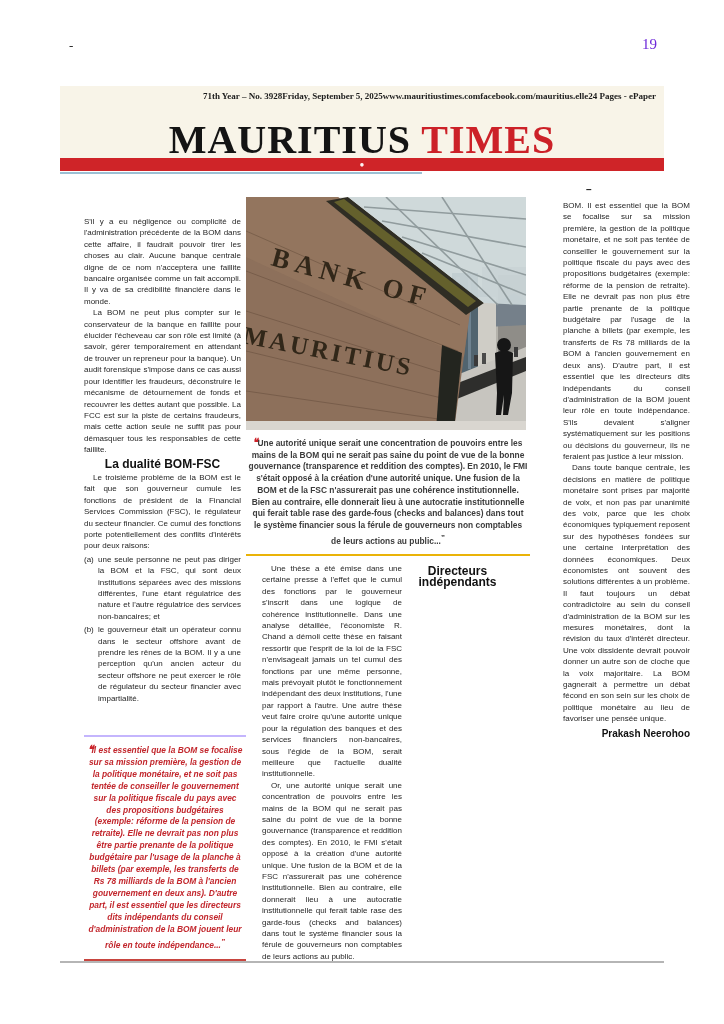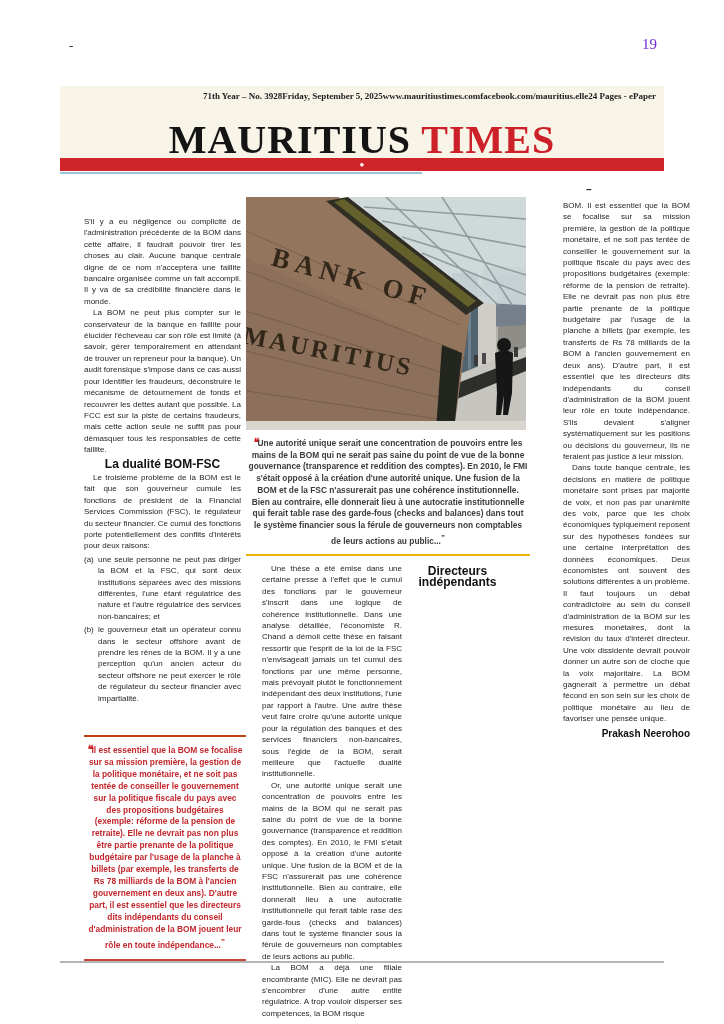--- a/index.html
+++ b/index.html
@@ -29,23 +29,23 @@
   .col-mid{position:absolute;left:262px;top:563px;width:140px;}
   .col-midright{position:absolute;left:391px;top:563px;width:133px;}
   .col-right{position:absolute;left:531px;top:200px;width:127px;margin-left:32px;}
   .cont-dash{position:absolute;left:586px;top:184px;font-weight:bold;font-size:10px;color:#222;}
 
   .list-item{display:flex;margin-top:2px;}
   .list-marker{flex:0 0 14px;}
   .list-text{flex:1;text-align:justify;}
 
   
-  .quote-left{position:absolute;left:84px;top:735px;width:158px;border-top:2px solid #c2410c;
+  .quote-left{position:absolute;left:84px;top:735px;width:158px;border-top:2px solid #c4b5fd;
               border-bottom:2px solid #c8453f;padding:7px 2px 8px 2px;
-              color:#c2272d;font-weight:bold;font-size:8.4px;line-height:11.9px;text-align:center;}
+              color:#c2272d;font-weight:bold;font-size:8.4px;line-height:11.9px;text-align:center;font-style:italic;}
   .quote-glyph{color:#cc2128;font-size:11px;letter-spacing:-2px;}
   .quote-close{font-size:8px;vertical-align:super;}
 
   
   .quote-center{position:absolute;left:246px;top:437px;width:280px;border-bottom:2px solid #eab308;
                 padding:0 2px 7px 2px;color:#3c3c3c;font-weight:bold;font-size:8.4px;
                 line-height:11.7px;text-align:center;}
 
   
   .photo{position:absolute;left:246px;top:197px;width:280px;height:233px;background:#8a6f5c;}
@@ -159,21 +159,20 @@
     </svg>
   </div>
 
   <div class="quote-center">
     <span class="quote-glyph">❝</span><span>Une autorité unique serait une concentration de pouvoirs entre les mains de la BOM qui ne serait pas saine du point de vue de la bonne gouvernance (transparence et reddition des comptes). En 2010, le FMI s'était opposé à la création d'une autorité unique. Une fusion de la BOM et de la FSC n'assurerait pas une cohérence institutionnelle. Bien au contraire, elle donnerait lieu à une autocratie institutionnelle qui ferait table rase des garde-fous (checks and balances) dans tout le système financier sous la férule de gouverneurs non comptables de leurs actions au public...</span><span class="quote-close">”</span>
   </div>
 
   <div class="col-mid bodytext">
     <p class="ind">Une thèse a été émise dans une certaine presse à l'effet que le cumul des fonctions par le gouverneur s'inscrit dans une logique de cohérence institutionnelle. Dans une analyse détaillée, l'économiste R. Chand a démoli cette thèse en faisant ressortir que l'esprit de la loi de la FSC n'envisageait jamais un tel cumul des fonctions par une même personne, mais prévoyait plutôt le fonctionnement indépendant des deux institutions, l'une par rapport à l'autre. Une autre thèse veut faire croire qu'une autorité unique pour la régulation des banques et des services financiers non-bancaires, sous l'égide de la BOM, serait meilleure que l'actuelle dualité institutionnelle.</p>
     <p class="ind">Or, une autorité unique serait une concentration de pouvoirs entre les mains de la BOM qui ne serait pas saine du point de vue de la bonne gouvernance (transparence et reddition des comptes). En 2010, le FMI s'était opposé à la création d'une autorité unique. Une fusion de la BOM et de la FSC n'assurerait pas une cohérence institutionnelle. Bien au contraire, elle donnerait lieu à une autocratie institutionnelle qui ferait table rase des garde-fous (checks and balances) dans tout le système financier sous la férule de gouverneurs non comptables de leurs actions au public.</p>
-    <p class="ind">La BOM a déjà une filiale encombrante (MIC). Elle ne devrait pas s'encombrer d'une autre entité régulatrice. A trop vouloir disperser ses compétences, la BOM risque</p>
   </div>
 
   <div class="col-midright bodytext">
     <div class="col-heading">Directeurs indépendants</div>
   </div>
 
   <div class="cont-dash">–</div>
   <div class="col-right bodytext">
     <p>BOM. Il est essentiel que la BOM se focalise sur sa mission première, la gestion de la politique monétaire, et ne soit pas tentée de conseiller le gouvernement sur la politique fiscale du pays avec des propositions budgétaires (exemple: réforme de la pension de retraite). Elle ne devrait pas non plus être partie prenante de la politique budgétaire par l'usage de la planche à billets (par exemple, les transferts de Rs 78 milliards de la BOM à l'ancien gouvernement en deux ans). D'autre part, il est essentiel que les directeurs dits indépendants du conseil d'administration de la BOM jouent leur rôle en toute indépendance. S'ils devaient s'aligner systématiquement sur les positions ou décisions du gouverneur, ils ne feraient pas justice à leur mission.</p>
     <p class="ind">Dans toute banque centrale, les décisions en matière de politique monétaire sont prises par majorité de voix, et non pas par unanimité des voix, parce que les choix économiques typiquement reposent sur des hypothèses fondées sur une certaine interprétation des données économiques. Deux économistes ont souvent des solutions différentes à un problème. Il faut toujours un débat contradictoire au sein du conseil d'administration de la BOM sur les mesures monétaires, dont la révision du taux d'intérêt directeur. Une voix dissidente devrait pouvoir donner un autre son de cloche que la voix majoritaire. La BOM gagnerait à permettre un débat fécond en son sein sur les choix de politique monétaire au lieu de favoriser une pensée unique.</p>

